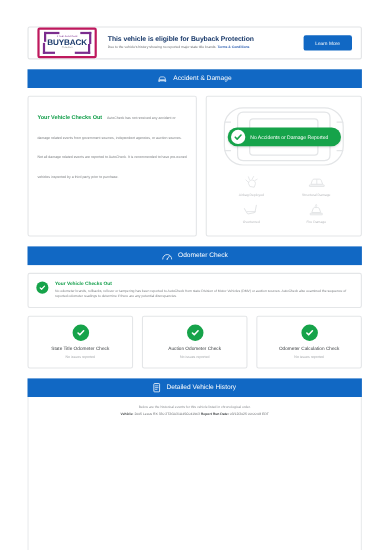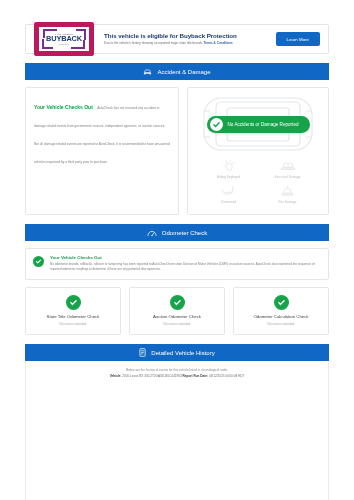--- a/index.html
+++ b/index.html
@@ -30,21 +30,21 @@
     border: 1px solid #e2e4e6;
     border-radius: 2px;
     padding: 6px 8px;
     height: 30px;
     box-sizing: border-box;
   }
   .buyback-logo {
     width: 50px;
     height: 24px;
     flex: 0 0 50px;
-    border: 5px solid #be185d;
+    border: 2px solid #be185d;
     border-radius: 2px;
     position: relative;
     background: #ffffff;
     display: flex;
     flex-direction: column;
     align-items: center;
     justify-content: center;
     overflow: hidden;
   }
   .bb-arrow-tl {

